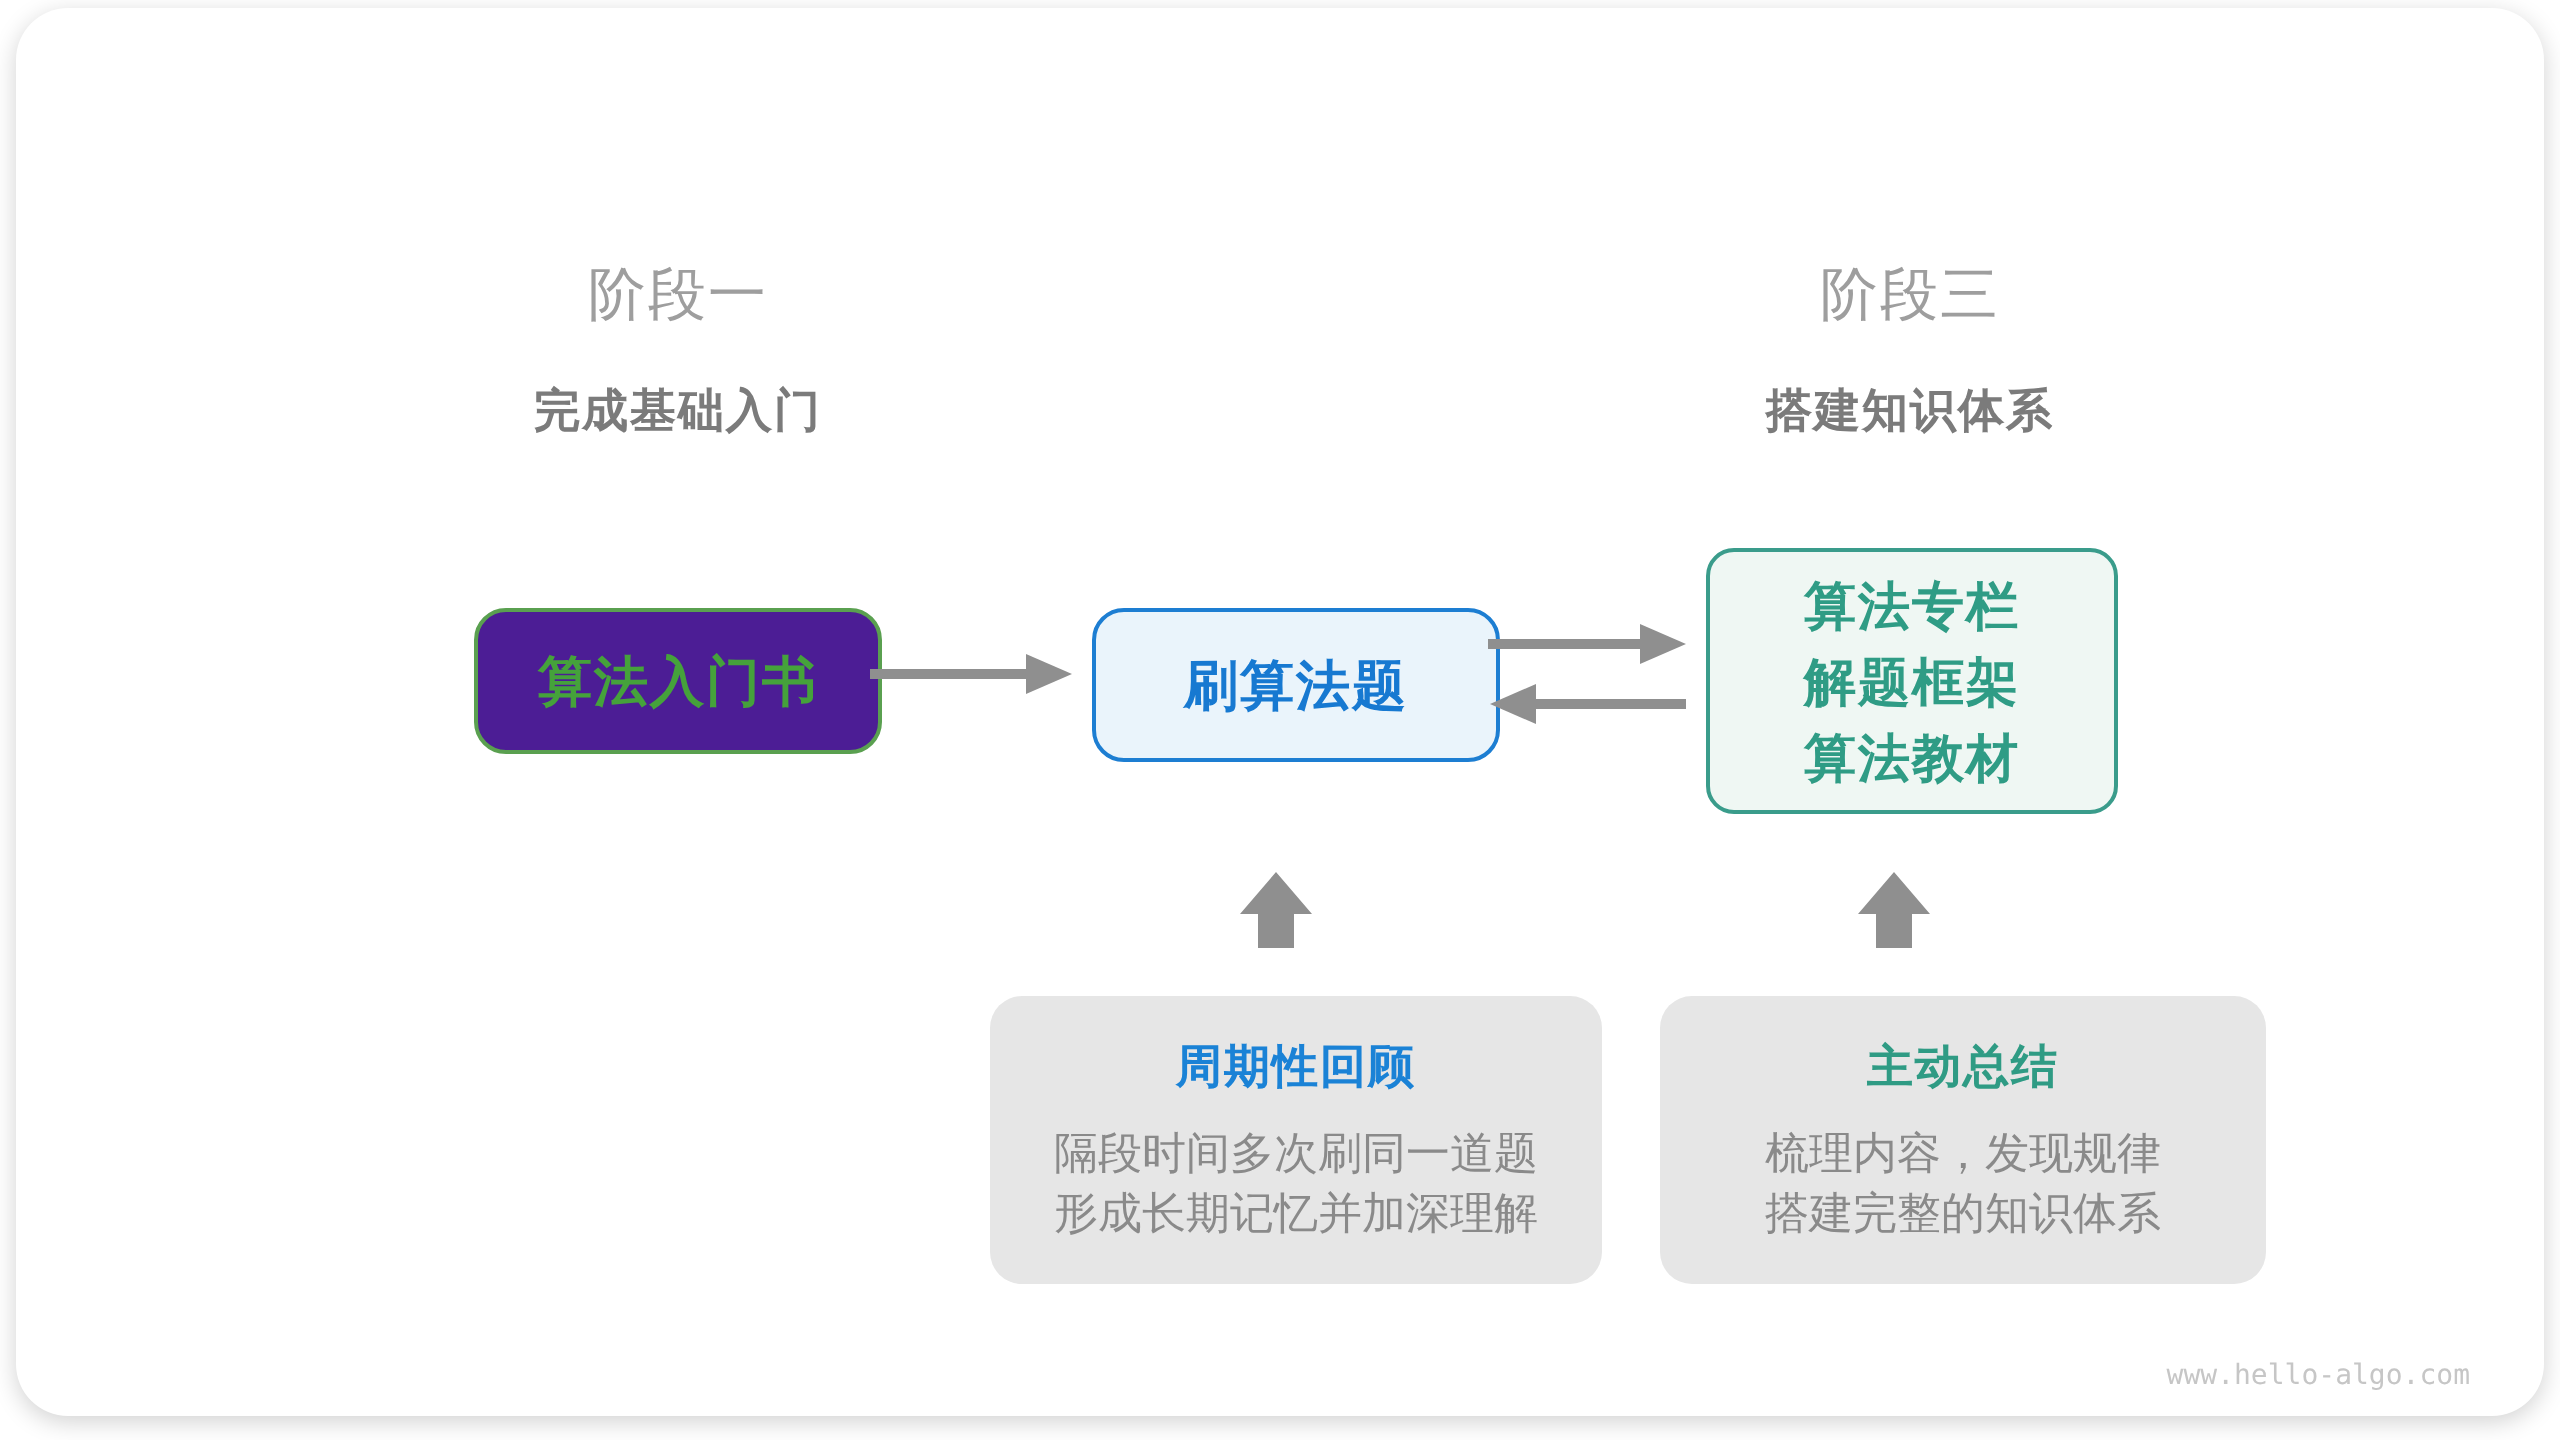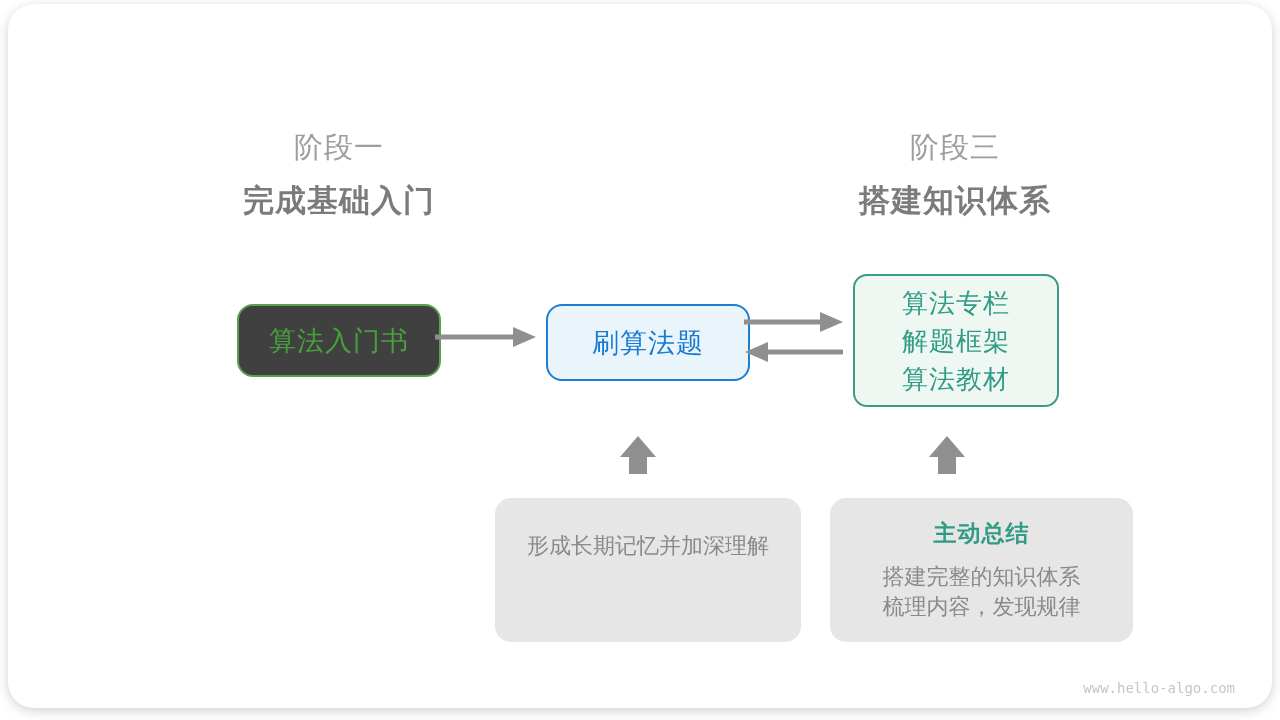--- a/index.html
+++ b/index.html
@@ -28,44 +28,44 @@
   }
   .stage.s1 { left: 181px; }
   .stage.s2 { left: 490px; }
   .stage.s3 { left: 797px; }
   .stage-title {
     font-size: 29px;
     color: #9e9e9e;
     letter-spacing: 1px;
   }
   .stage-subtitle {
-    margin-top: 12px;
-    font-size: 31px;
+    margin-top: 22px;
+    font-size: 23px;
     font-weight: bold;
     color: #7b7b7b;
     letter-spacing: 1px;
   }
   
   .node {
     position: absolute;
     box-sizing: border-box;
     border-radius: 16px;
     border: 2px solid;
     display: flex;
     align-items: center;
     justify-content: center;
     flex-direction: column;
-    font-weight: normal;
+    font-weight: bold;
     letter-spacing: 1px;
   }
   .node.intro {
     left: 229px; top: 300px;
     width: 204px; height: 73px;
     border-color: #5aa050;
-    background: #404040;
+    background: #4c1d95;
     color: #45a23b;
     font-size: 27px;
   }
   .node.practice {
     left: 538px; top: 300px;
     width: 204px; height: 77px;
     border-color: #1d7ed2;
     background: #eaf4fb;
     color: #1779d1;
     font-size: 27px;
@@ -142,29 +142,31 @@
   <div class="node practice">
     <span>刷算法题</span>
   </div>
   <div class="node resources">
     <span class="line">算法专栏</span>
     <span class="line">解题框架</span>
     <span class="line">算法教材</span>
   </div>
 
   <div class="note n1">
+    <div class="note-title blue">周期性回顾</div>
     <div class="note-body">
+      <div>隔段时间多次刷同一道题</div>
       <div>形成长期记忆并加深理解</div>
     </div>
   </div>
   <div class="note n2">
     <div class="note-title teal">主动总结</div>
     <div class="note-body">
+      <div>梳理内容，发现规律</div>
       <div>搭建完整的知识体系</div>
-      <div>梳理内容，发现规律</div>
     </div>
   </div>
 
   <div class="watermark">www.hello-algo.com</div>
 </div>
 
 <svg class="overlay" viewBox="0 0 1280 720" xmlns="http://www.w3.org/2000/svg">
   <g fill="#8f8f8f" stroke="#8f8f8f">
 
     <g>

